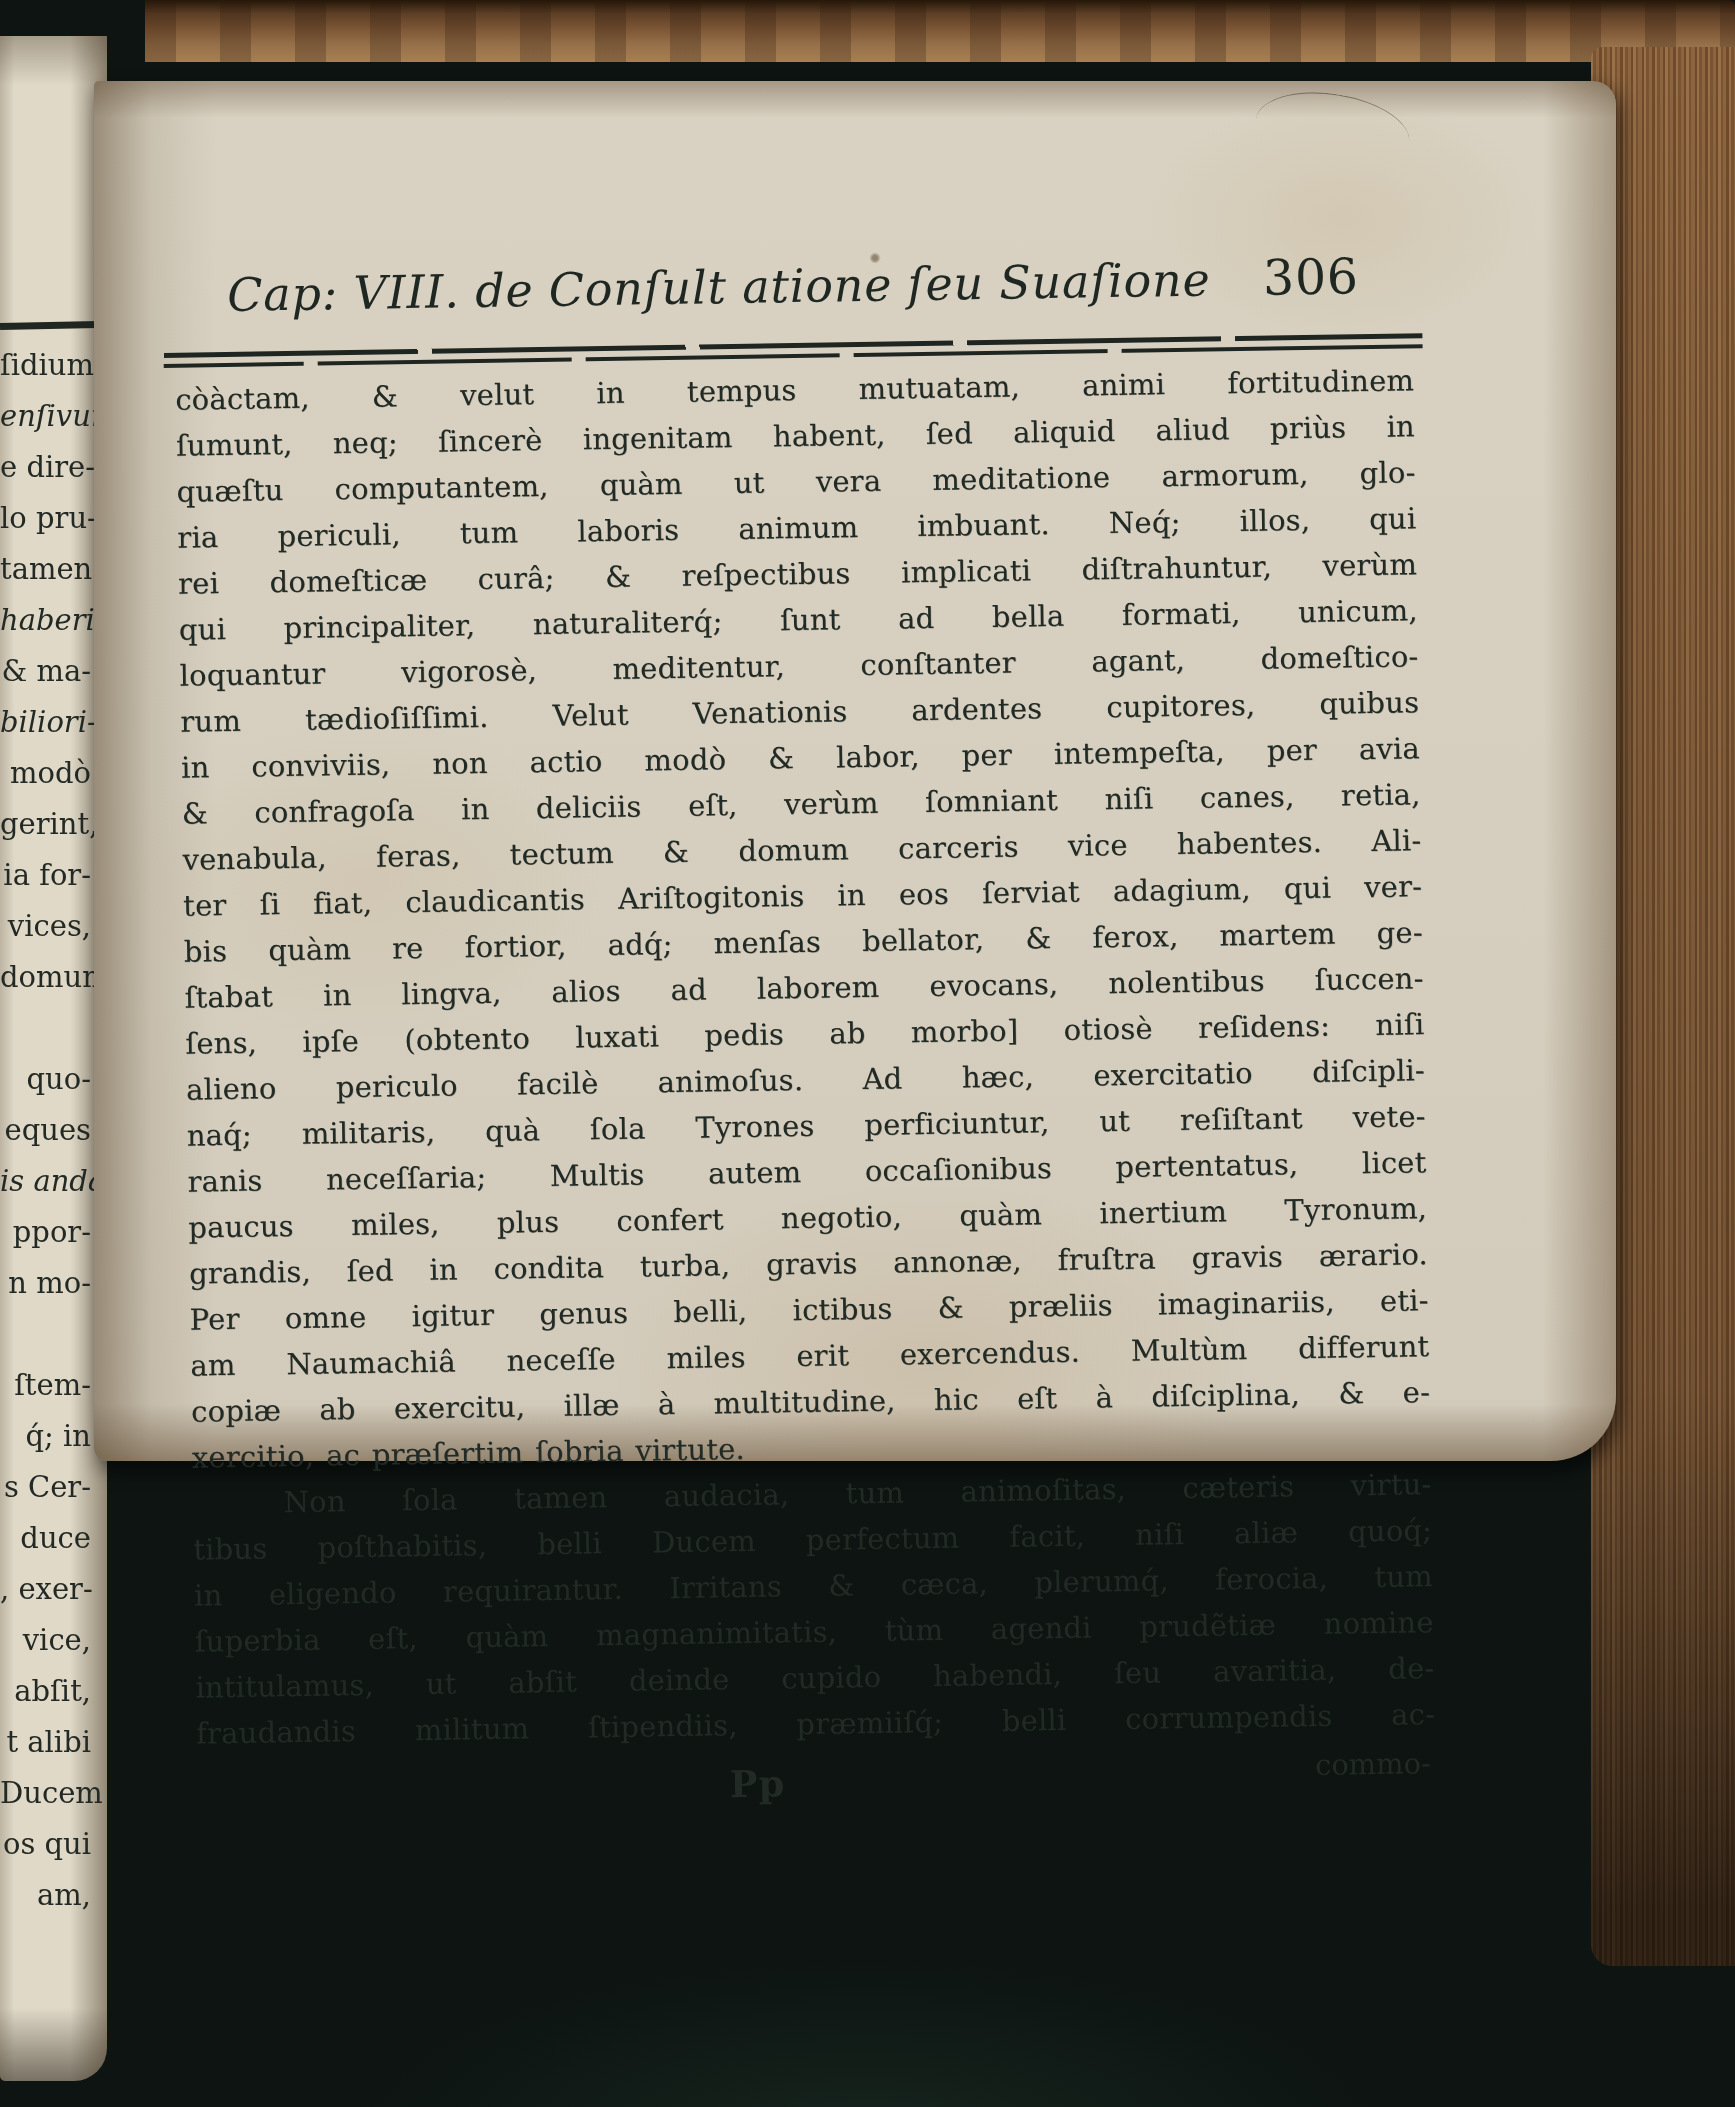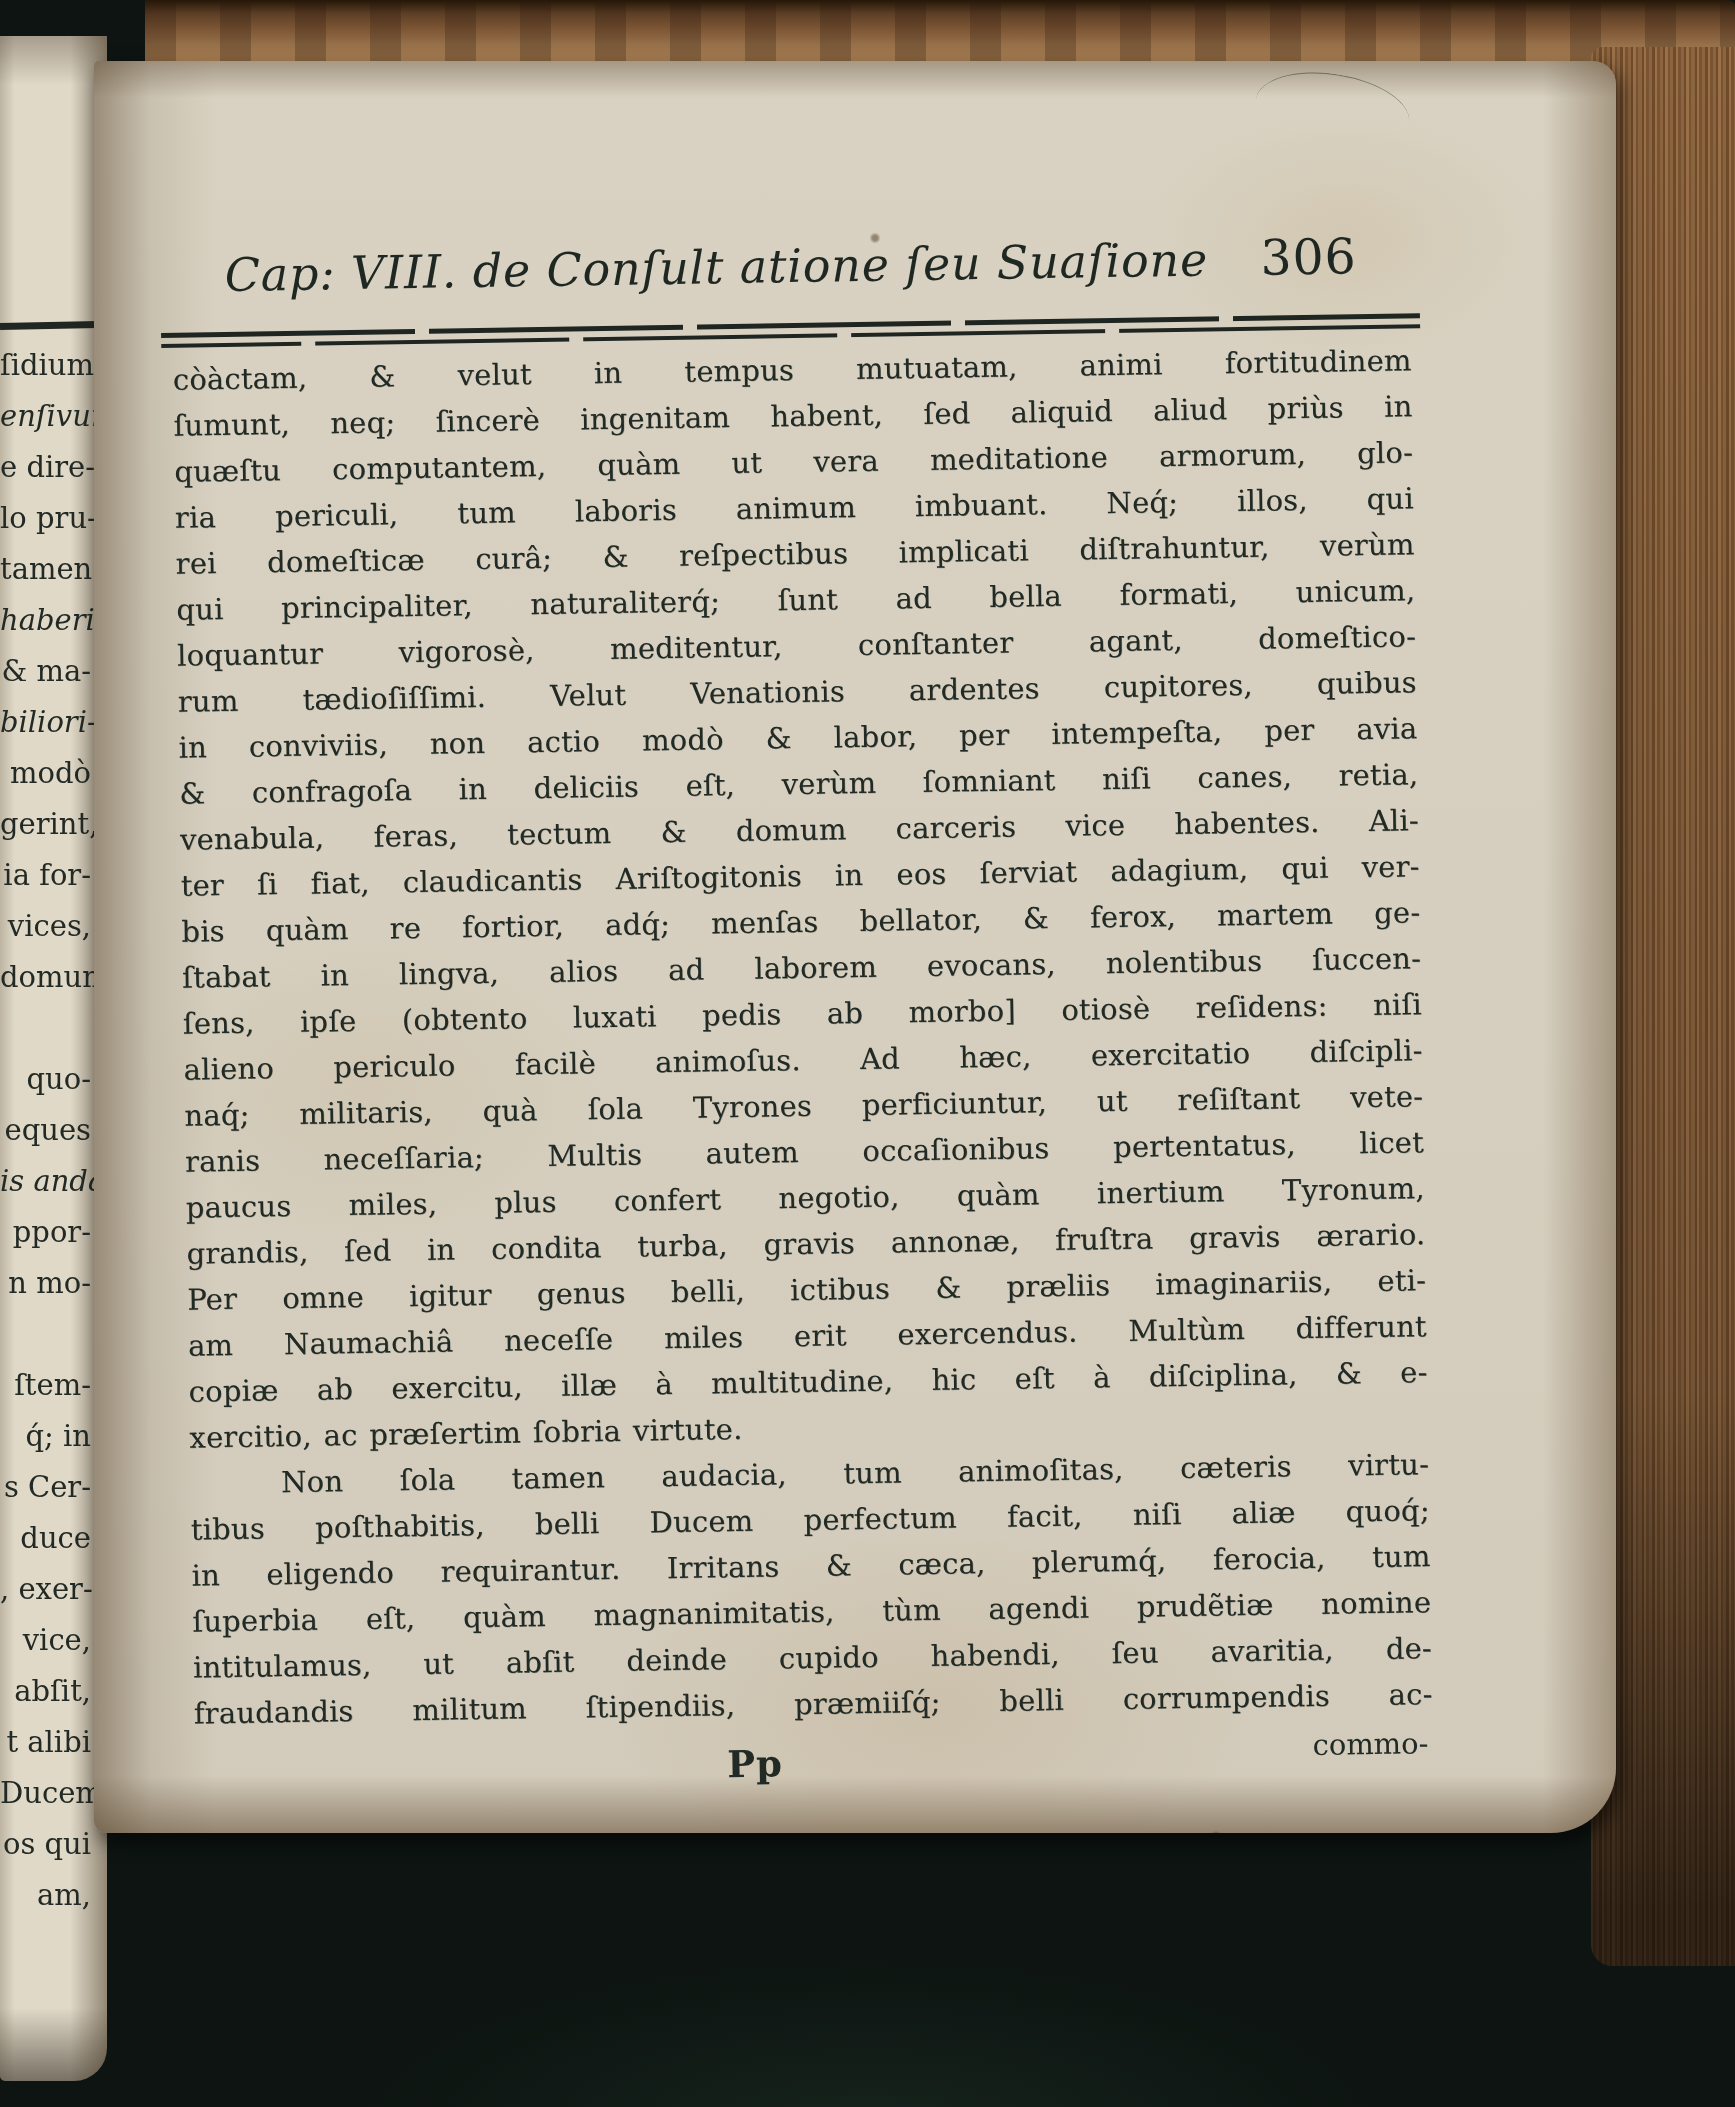--- a/index.html
+++ b/index.html
@@ -31,21 +31,21 @@
     border-radius:0 0 33px 4.9px;}
   .left-rule{position:absolute;left:0;top:286px;width:98px;height:7.3px;background:#202722;
     box-shadow:0 10.6px 0 -4.1px rgba(32,39,34,0.55);transform:rotate(-1.2deg);}
   .fragments{position:absolute;left:0;top:0;width:91px;padding-top:304px;text-align:right;
     color:#232a25;font-size:29px;line-height:51px;white-space:nowrap;}
   .fragments div{height:51px;}
   .fragments div:nth-child(2),.fragments div:nth-child(6),.fragments div:nth-child(8),
   .fragments div:nth-child(17){font-style:italic;}
 
   
-  .main-page{position:absolute;left:94px;top:61px;width:1522px;height:1772px;z-index:3;
+  .main-page{position:absolute;left:94px;top:81px;width:1522px;height:1380px;z-index:3;
     background:
       radial-gradient(circle at 1122px 1778px, rgba(95,63,28,0.9) 0 4.1px, rgba(95,63,28,0) 8.1px),
       radial-gradient(circle at 781px 177px, rgba(90,70,45,0.55) 0 2.4px, rgba(90,70,45,0) 5.7px),
       radial-gradient(ellipse 277px 179px at 82% 10%, rgba(178,148,98,0.16), transparent 70%),
       radial-gradient(ellipse 342px 228px at 18% 58%, rgba(172,142,96,0.12), transparent 70%),
       radial-gradient(ellipse 455px 260px at 55% 93%, rgba(166,136,90,0.16), transparent 70%),
       linear-gradient(90deg, rgba(92,74,50,0.5) 0, rgba(92,74,50,0.12) 57px, rgba(0,0,0,0) 122px),
       linear-gradient(270deg, rgba(96,72,44,0.42) 0, rgba(0,0,0,0) 73px),
       linear-gradient(180deg, rgba(80,58,34,0.38) 0, rgba(0,0,0,0) 37px),
       linear-gradient(0deg, rgba(86,64,38,0.5) 0, rgba(0,0,0,0) 57px),

